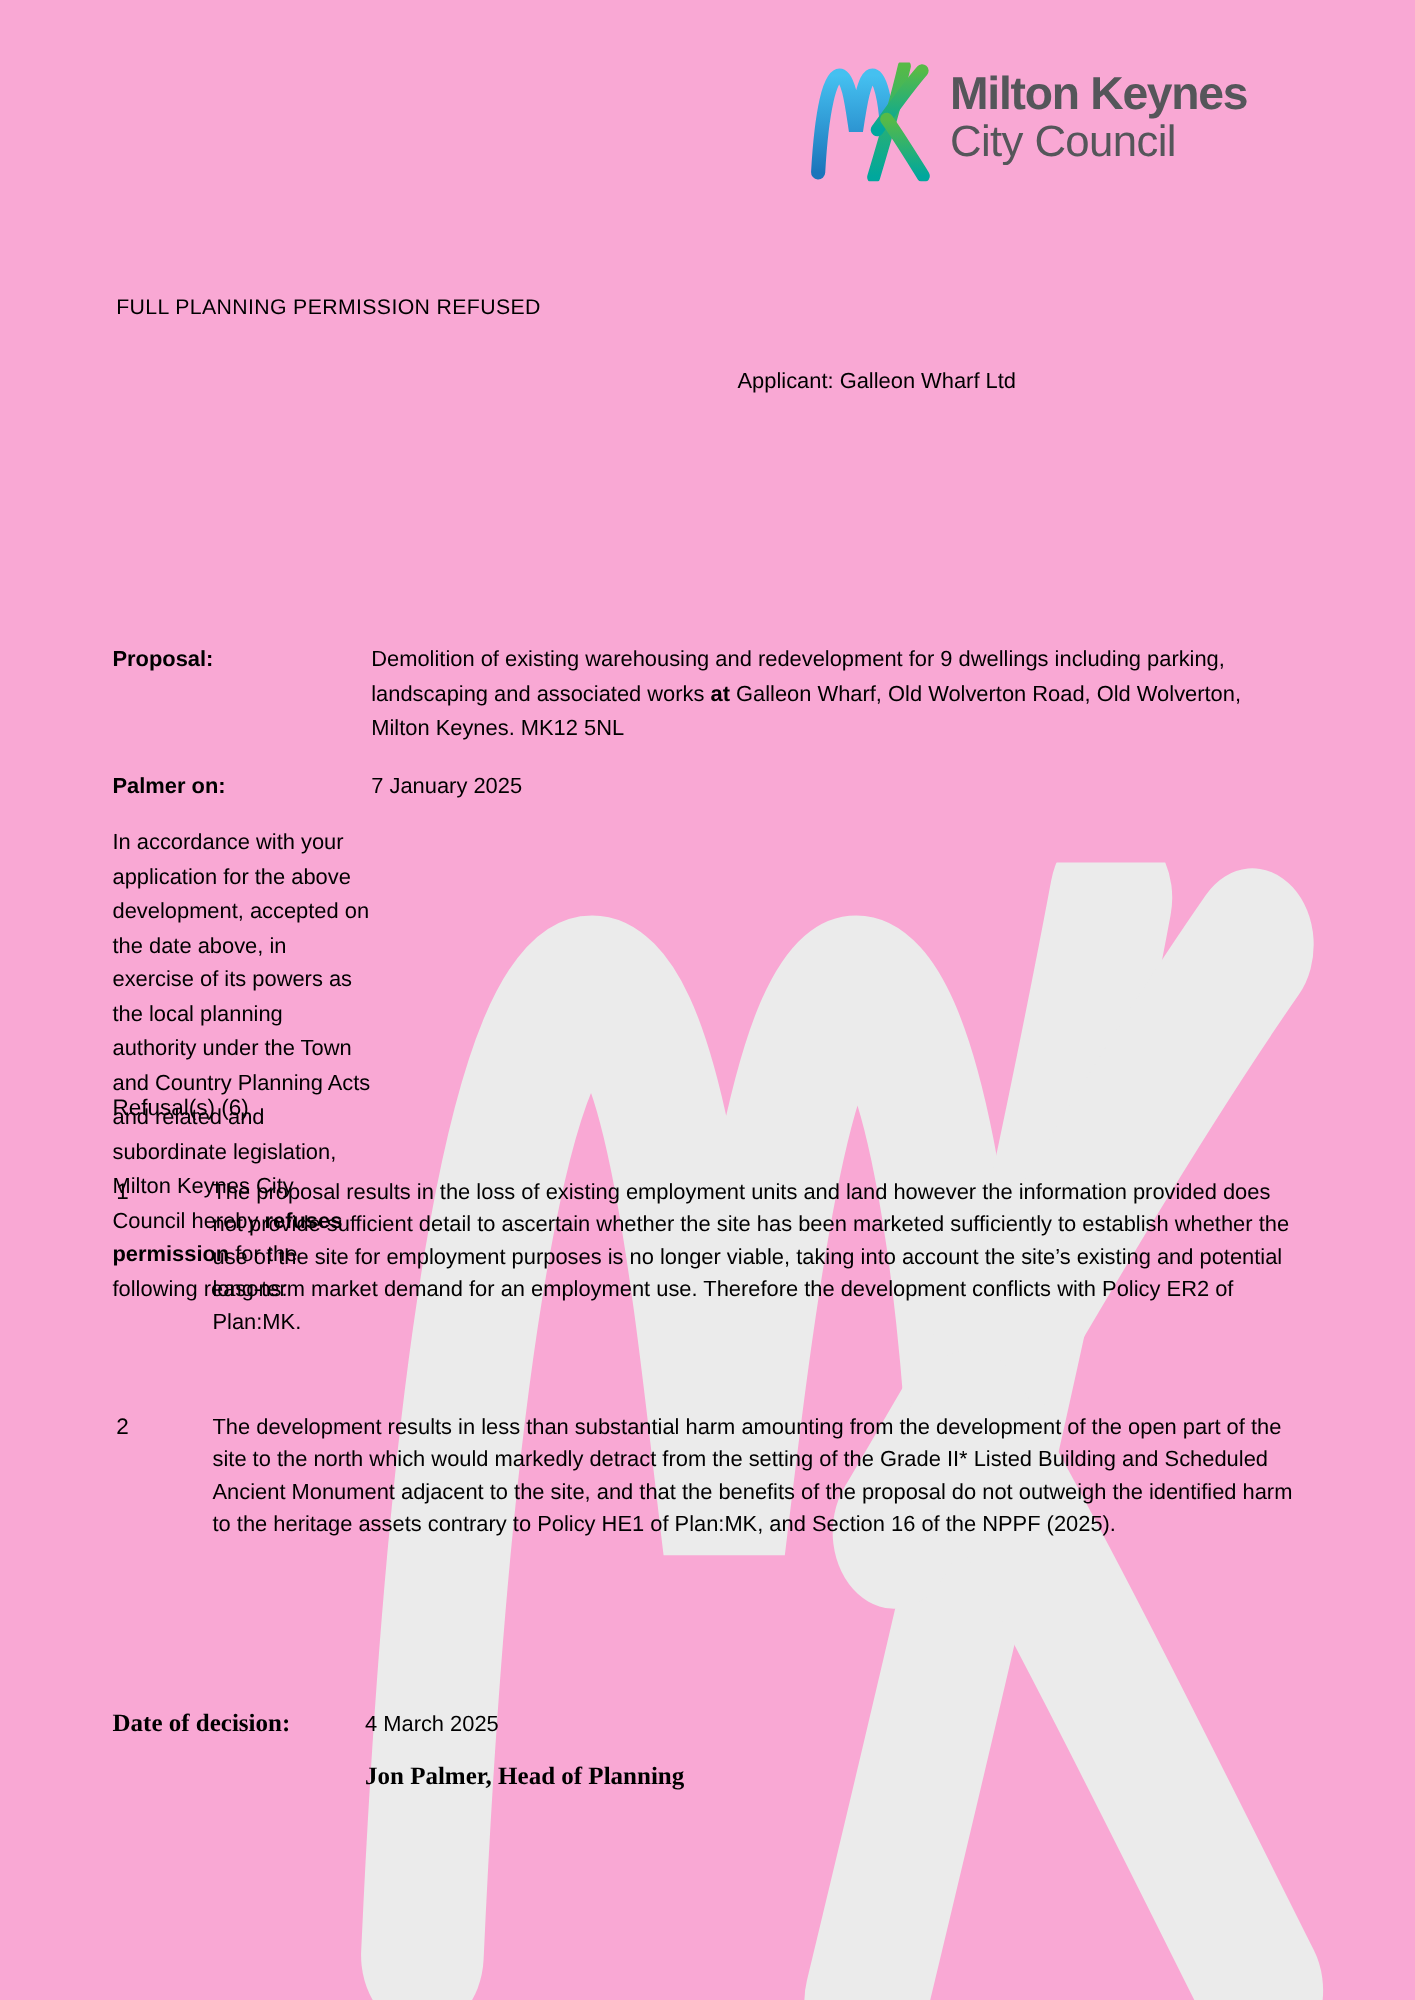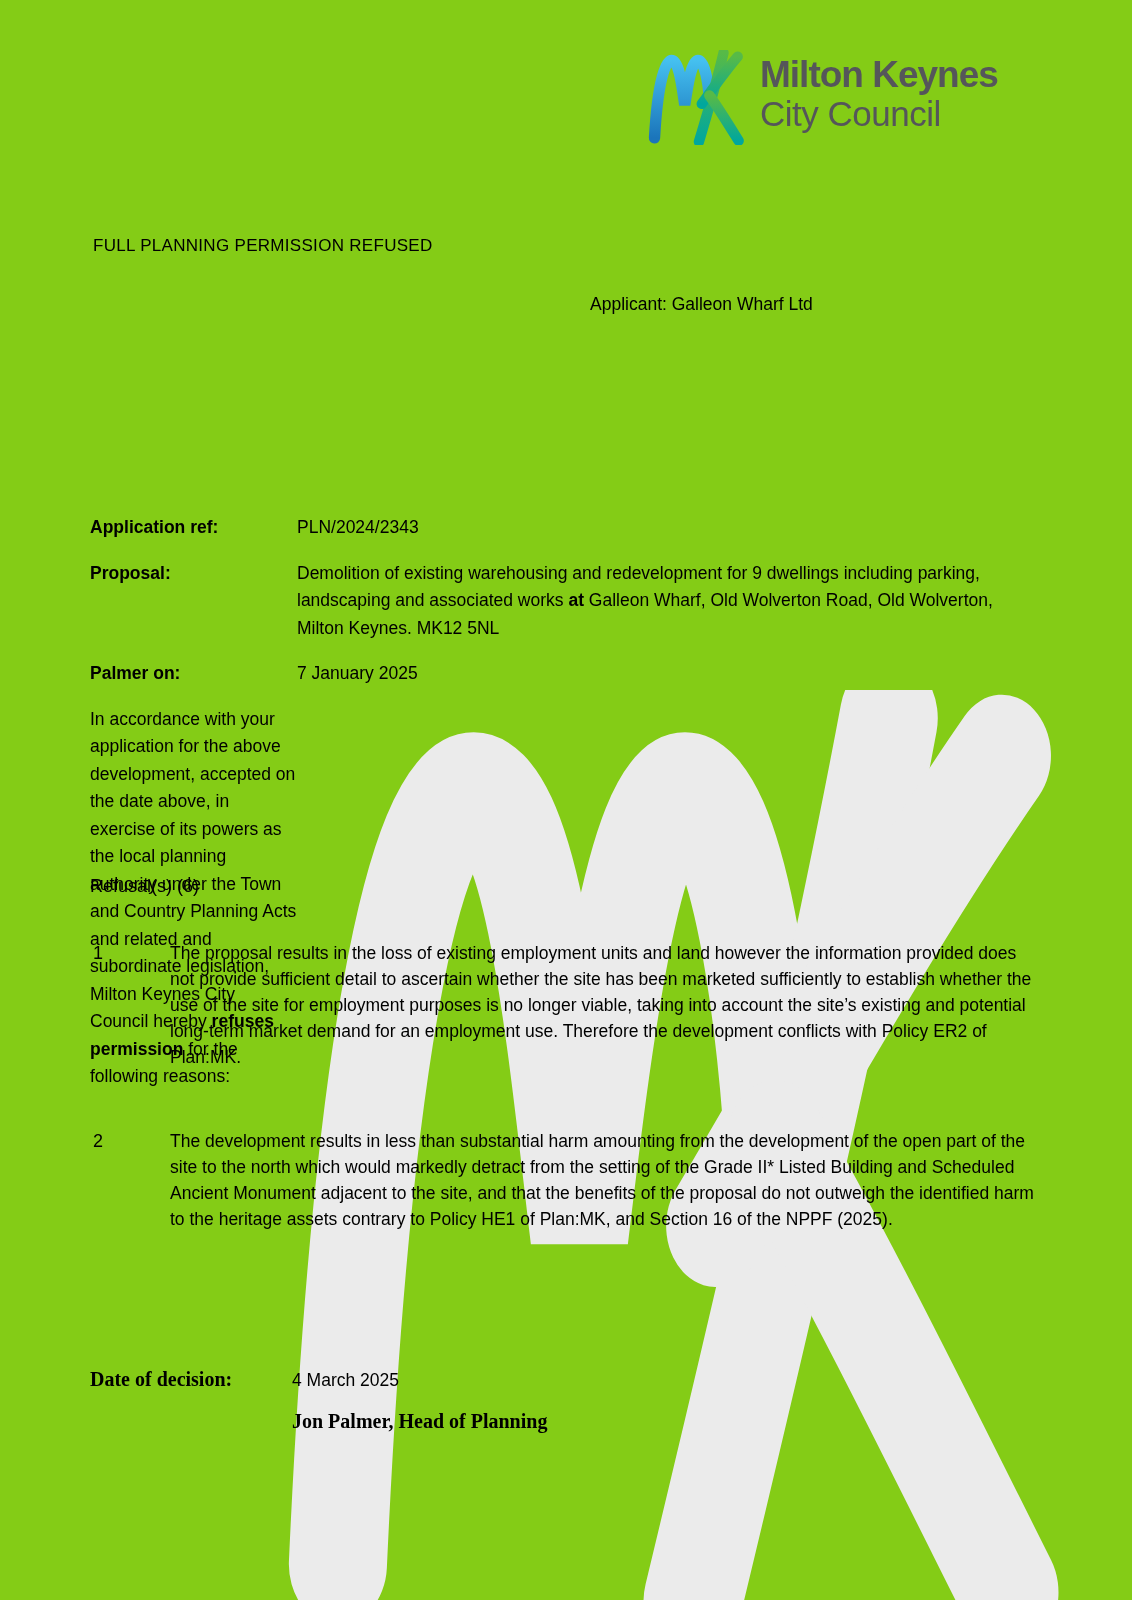--- a/index.html
+++ b/index.html
@@ -2,21 +2,21 @@
 <html><head>
 <meta charset="utf-8">
 <title>Full Planning Permission Refused</title>
 <style>
   * { margin:0; padding:0; box-sizing:border-box; }
   html, body { background:#ffffff; }
   .page {
     position:relative;
     width:1132px; height:1600px;
     margin:0 auto;
-    background:#84cc16;
+    background:#f9a8d4;
     font-family:"Liberation Sans", sans-serif;
     color:#000000;
     overflow:hidden;
   }
   
   .watermark {
     position:absolute; left:270px; top:690px;
     width:830px; height:940px;
     z-index:0; pointer-events:none;
   }
@@ -108,24 +108,20 @@
       </div>
     </div>
 
     <div class="doc-title">FULL PLANNING PERMISSION REFUSED</div>
 
 
     <div class="applicant">Applicant: Galleon Wharf Ltd</div>
 
     <div class="fields">
 
-      <div class="field-row">
-        <div class="field-label">Application ref:</div>
-        <div class="field-value">PLN/2024/2343</div>
-      </div>
 
       <div class="field-row">
         <div class="field-label">Proposal:</div>
         <div class="field-value"><span>Demolition of existing warehousing and redevelopment for 9 dwellings including parking, landscaping and associated works </span><b>at</b><span> Galleon Wharf, Old Wolverton Road, Old Wolverton, Milton Keynes. MK12 5NL</span></div>
       </div>
 
       <div class="field-row">
         <div class="field-label">Palmer on:</div>
         <div class="field-value">7 January 2025</div>
       </div>

